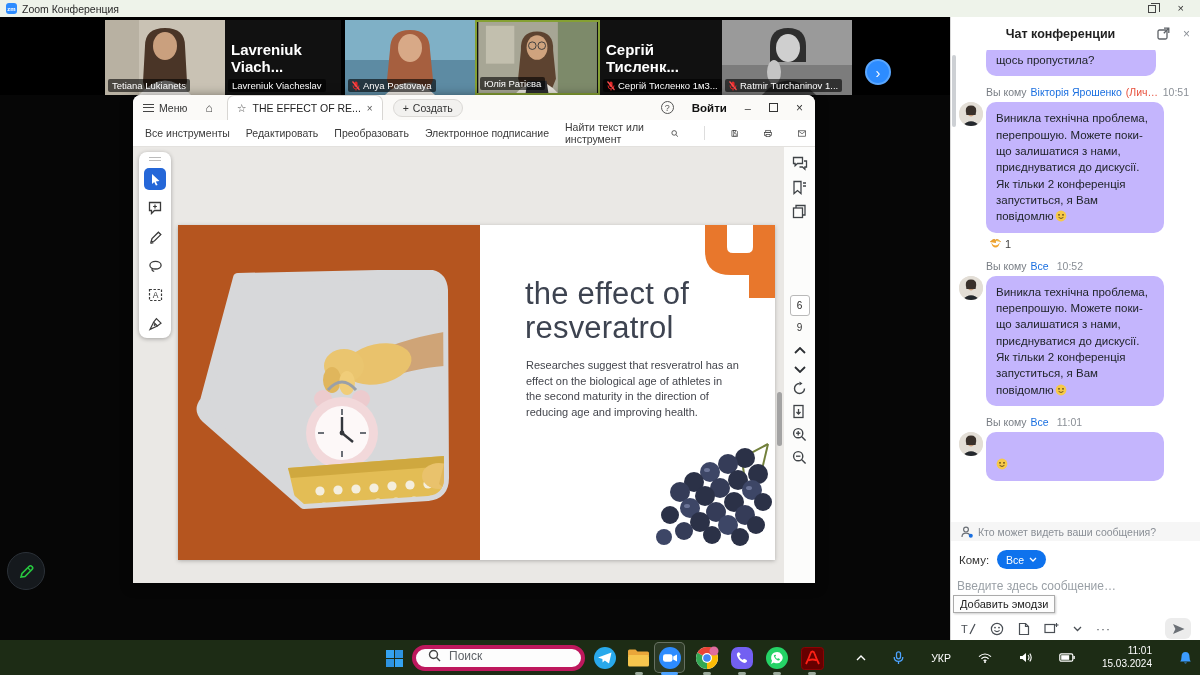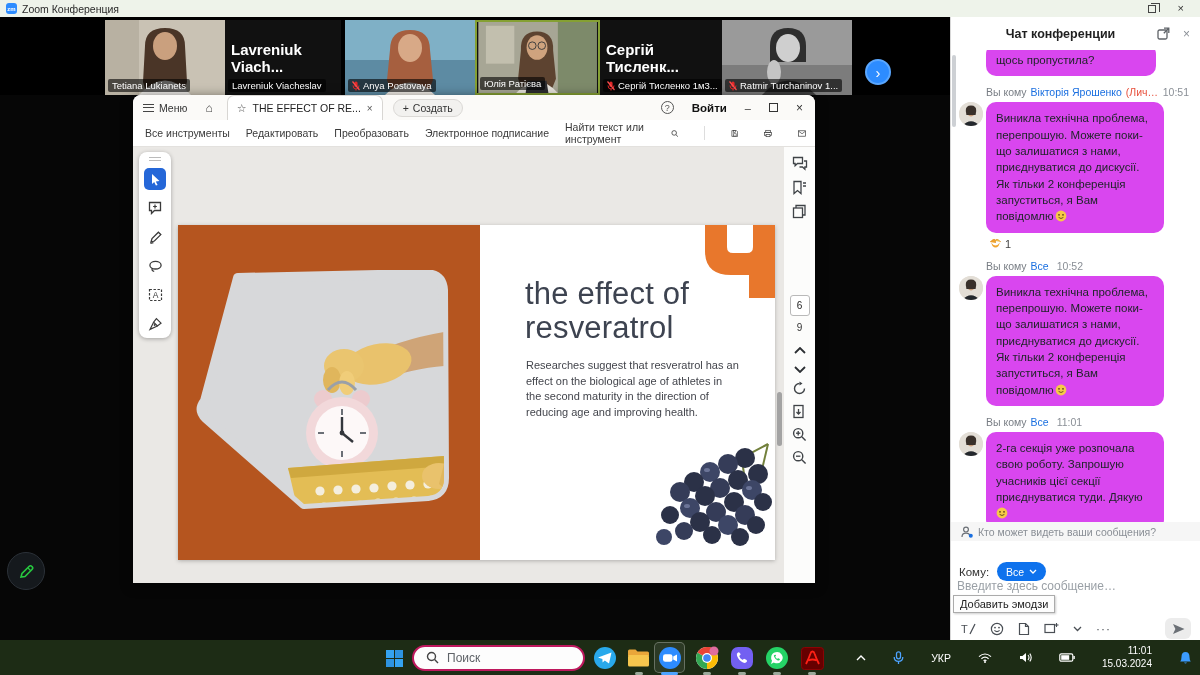--- a/index.html
+++ b/index.html
@@ -67,42 +67,42 @@
   
   .annot { left:7px; top:552px; width:38px; height:38px; border-radius:50%; background:#15191d; border:1px solid #2b3138; display:flex; align-items:center; justify-content:center; }
 
   
   .chat { left:950px; top:17px; width:250px; height:623px; background:#fff; border-left:1px solid #d8d8d8; overflow:hidden; }
   .chat-scrollthumb { position:absolute; left:1px; top:38px; width:4px; height:72px; background:#cdd0d4; border-radius:2px; }
   .chat-head { position:relative; height:33px; display:flex; align-items:center; justify-content:center; }
   .chat-head .ht { font-size:12.5px; font-weight:bold; color:#1f1f1f; margin-right:30px; }
   .chat-head-ic { position:absolute; right:10px; display:flex; gap:13px; align-items:center; }
   .msgs { position:absolute; left:0; top:33px; width:250px; height:475px; overflow:hidden; }
-  .bubble { margin-left:35px; width:178px; background:#d946ef; border-radius:10px; padding:8px 10px; font-size:11.5px; line-height:1.42; color:#20242a; }
+  .bubble { margin-left:35px; width:178px; background:#c4b5fd; border-radius:10px; padding:8px 10px; font-size:11.5px; line-height:1.42; color:#20242a; }
   .older { margin-top:-6px; width:170px; border-radius:10px; }
   .mhead { margin:10px 12px 4px 35px; display:flex; align-items:baseline; gap:4px; font-size:10.5px; white-space:nowrap; }
   .mhead .g { color:#787d84; } .mhead .b { color:#1a6fe0; } .mhead .r { color:#e8513d; overflow:hidden; text-overflow:ellipsis; max-width:62px; }
   .mhead .tm { color:#8a8f96; margin-left:auto; }
   .avatar { position:absolute; left:8px; width:24px; height:24px; border-radius:50%; overflow:hidden; background:#e6e1da; }
   .mrow { position:relative; }
   .reaction { margin:5px 0 0 38px; display:flex; align-items:center; gap:3px; font-size:11px; color:#444; }
   .visbar { position:absolute; left:0; top:505px; width:250px; height:19px; background:#f6f6f6; display:flex; align-items:center; gap:5px; padding-left:10px; font-size:10.5px; color:#8a8f96; }
-  .torow { position:absolute; left:8px; top:533px; display:flex; align-items:center; gap:8px;margin-top:12px; }
+  .torow { position:absolute; left:8px; top:533px; display:flex; align-items:center; gap:8px; }
   .tolbl { font-size:11.5px; color:#333; }
   .topill { background:#0e72ed; color:#fff; font-size:10.5px; border-radius:11px; height:19px; padding:0 9px; display:flex; align-items:center; gap:5px; }
   .msginput { position:absolute; left:6px; top:560px; width:230px; height:18px; border:none; outline:none; font-size:12px; color:#222; font-family:"Liberation Sans",sans-serif; background:transparent; }
   .msginput::placeholder { color:#9aa0a6; }
   .tooltip { position:absolute; left:2px; top:578px; background:#fdfdfd; border:1px solid #ababab; box-shadow:1px 1px 2px rgba(0,0,0,.2); font-size:11px; color:#222; padding:2px 6px; }
   .comprow { position:absolute; left:10px; top:601px; width:230px; display:flex; align-items:center; gap:14px; color:#4a4f55; }
   .sendbtn { margin-left:auto; width:26px; height:21px; background:#ececec; border-radius:6px; display:flex; align-items:center; justify-content:center; }
 
   
   .taskbar { left:0; top:640px; width:1200px; height:35px; background:#1d2c15; }
   .tb-item { position:absolute; top:5px; width:26px; height:26px; display:flex; align-items:center; justify-content:center; }
-  .searchpill { position:absolute; left:412px; top:4.5px; width:173px; height:26px; background:#fdfdfd; border:2px solid #be185d; border-radius:13px; display:flex; align-items:center; gap:8px; padding:0 12px; }
+  .searchpill { position:absolute; left:412px; top:4.5px; width:173px; height:26px; background:#fdfdfd; border:4px solid #be185d; border-radius:13px; display:flex; gap:8px; padding:0 12px; }
   .searchpill .ph { font-size:12px; color:#5f6368; }
   .underdash { position:absolute; top:32px; width:8px; height:2.5px; border-radius:2px; background:#9aa99a; }
   .zoom-active { position:absolute; left:654px; top:2px; width:31px; height:31px; border:1px solid rgba(255,255,255,.28); background:rgba(255,255,255,.07); border-radius:5px; }
   .zoom-underline { position:absolute; left:661px; top:32px; width:17px; height:3px; border-radius:2px; background:#4da3ff; }
   .tray { position:absolute; right:0; top:0; height:35px; display:flex; align-items:center; gap:27px; padding-right:8px; color:#fff; }
   .tray .txt { font-size:10.5px; color:#fff; }
   .clock { text-align:right; font-size:10px; line-height:1.25; color:#fff; }
 </style>
 </head>
 <body>
@@ -552,21 +552,21 @@
     </div>
     <div class="mrow">
       <div class="avatar">
         <svg viewBox="0 0 24 24" width="24" height="24">
             <rect width="24" height="24" fill="#e3ded6"></rect>
             <ellipse cx="12" cy="9.5" rx="4.2" ry="5" fill="#c69a77"></ellipse>
             <path d="M6.8,9 Q6.5,3.5 12,3.5 Q17.5,3.5 17.2,9 L16.6,13 L7.4,13 Z" fill="#39302a"></path>
             <path d="M3,24 Q12,14.5 21,24 Z" fill="#23272c"></path>
           </svg>
       </div>
-      <div class="bubble"><span>2-га секція уже розпочала свою роботу. Запрошую учасників цієї секції приєднуватися туди. Дякую</span><br><svg style="vertical-align:-2px" width="12" height="12" viewBox="0 0 12 12">
+      <div class="bubble"><br><svg style="vertical-align:-2px" width="12" height="12" viewBox="0 0 12 12">
             <circle cx="6" cy="6" r="5.4" fill="#f7c948"></circle>
             <circle cx="4" cy="4.8" r="0.9" fill="#5a4418"></circle>
             <circle cx="8" cy="4.8" r="0.9" fill="#5a4418"></circle>
             <path d="M3.6,7.4 Q6,9.6 8.4,7.4" fill="none" stroke="#5a4418" stroke-width="0.9"></path>
           </svg></div>
     </div>
 
   </div>
 
   <div class="visbar">

